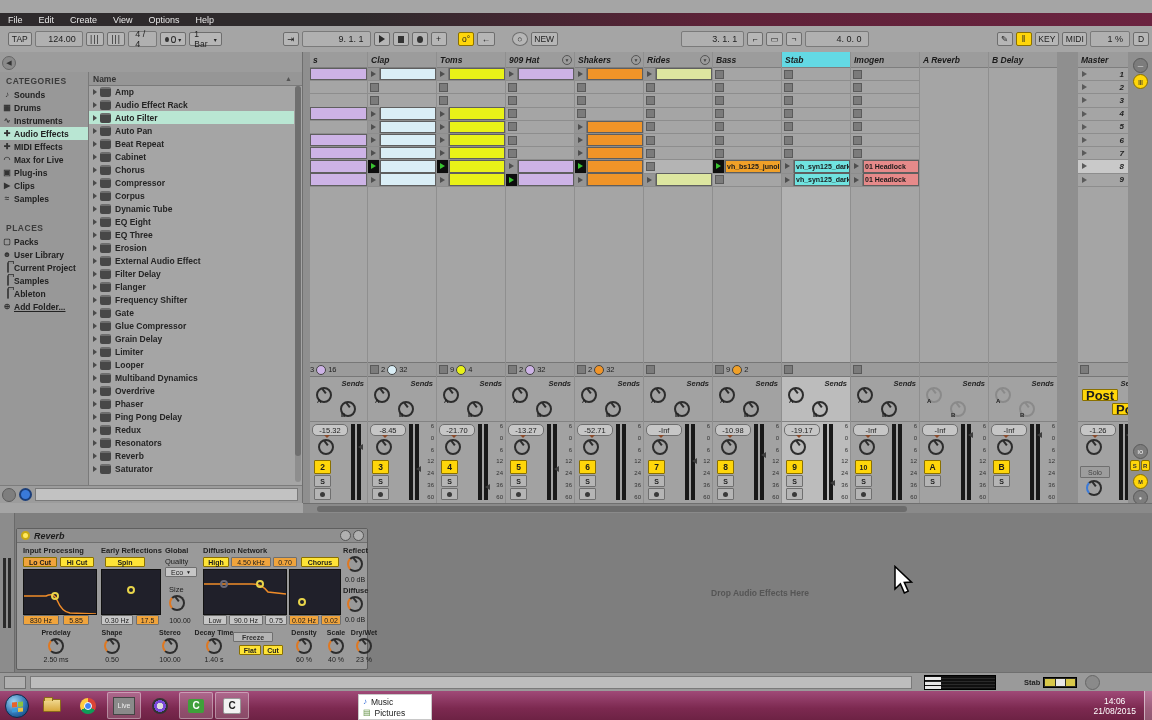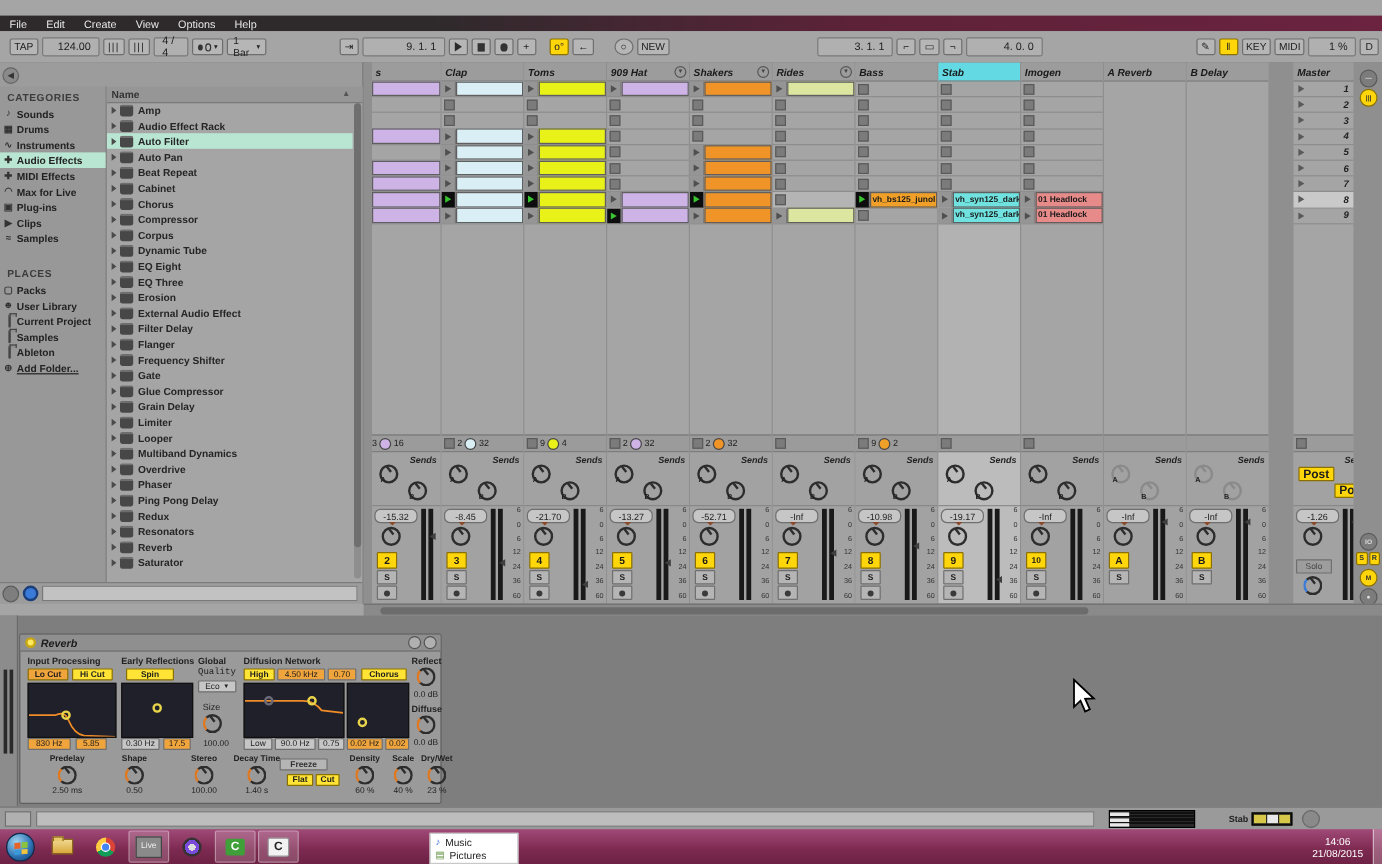--- a/index.html
+++ b/index.html
@@ -93,21 +93,21 @@
   .t-sends{height:44px;border-bottom:1px solid #828282;position:relative;background:#a2a2a2;}
   .track.selected .t-sends,.track.selected .t-vol{background:#bcbcbc;}
   .sends-label{position:absolute;right:3px;top:2px;font-size:7.5px;font-weight:bold;font-style:italic;color:#222;}
   .knob{width:16px;height:16px;border:2px solid #2d2d2d;border-radius:50%;position:relative;box-sizing:border-box;}
   .knob::after{content:"";position:absolute;left:5px;top:-1px;width:2px;height:6px;background:#2d2d2d;transform:rotate(-38deg);}
   .knob.dis{border-color:#8a8a8a;}
   .knob.dis::after{background:#8a8a8a;}
   .knob .kl{position:absolute;left:-1px;bottom:-3px;font-size:6px;font-weight:bold;color:#222;}
   .ka{position:absolute;left:6px;top:10px;}
   .kb{position:absolute;left:30px;top:24px;}
-  .postchip{position:absolute;background:#ffd60a;border:1px solid #8a7000;font-size:10px;font-weight:bold;
+  .postchip{position:absolute;background:#ffd60a;border:1px solid #8a7000;font-size:13px;font-weight:bold;
     padding:0 3px;height:10px;display:flex;align-items:center;border-radius:1px;}
   .t-vol{height:81px;position:relative;background:#a2a2a2;}
   .volpill{position:absolute;left:2px;top:2px;width:34px;height:10px;background:#c6c6c6;border:1px solid #6f6f6f;
     border-radius:5px;font-size:7.5px;display:flex;align-items:center;justify-content:center;color:#222;}
   .panknob{position:absolute;left:8px;top:17px;}
   .panmark{position:absolute;left:14px;top:13px;width:0;height:0;border-top:3px solid #8a4a2a;
     border-left:3px solid transparent;border-right:3px solid transparent;}
   .numbtn{position:absolute;left:4px;top:38px;width:15px;height:12px;background:#ffd60a;border:1px solid #8a7000;
     font-size:8.5px;font-weight:bold;display:flex;align-items:center;justify-content:center;border-radius:1px;}
   .sbtn{position:absolute;left:4px;top:53px;width:15px;height:10px;background:#b5b5b5;border:1px solid #6f6f6f;
@@ -1436,21 +1436,21 @@
 
       <div class="rv-sec-label" style="left:84px;top:17px;">Early Reflections</div>
       <div class="rv-btn" style="left:88px;top:28px;width:40px;">Spin</div>
       <div class="rv-pad" style="left:84px;top:40px;width:58px;height:44px;">
         <div class="rv-handle" style="left:25px;top:16px;"></div>
       </div>
       <div class="rv-val" style="left:84px;top:86px;width:32px;">0.30 Hz</div>
       <div class="rv-val orange" style="left:119px;top:86px;width:23px;">17.5</div>
 
       <div class="rv-sec-label" style="left:148px;top:17px;">Global</div>
-      <div class="rv-sec-label" style="left:148px;top:28px;font-weight:normal;font-family:Liberation Mono, monospace;">Quality</div>
+      <div class="rv-sec-label" style="left:148px;top:28px;font-weight:normal;">Quality</div>
       <div class="rv-val" style="left:148px;top:38px;width:32px;">
           <span>Eco</span>
           <span style="font-size:5px;margin-left:3px;">▼</span>
         </div>
       <div class="rv-sec-label" style="left:152px;top:56px;font-weight:normal;">Size</div>
       <div class="knob" style="position:absolute;left:152px;top:66px;border-left-color:#e07820;"></div>
       <div class="rv-val" style="left:146px;top:86px;width:34px;border:none;background:none;">100.00</div>
 
       <div class="rv-sec-label" style="left:186px;top:17px;">Diffusion Network</div>
       <div class="rv-btn" style="left:186px;top:28px;width:26px;">High</div>
@@ -1515,20 +1515,23 @@
           <div class="knob"></div>
           <div class="val">40 %</div>
         </div>
         <div class="rv-kgroup" style="left: 322px; top: 100px;">
           <div class="lbl">Dry/Wet</div>
           <div class="knob"></div>
           <div class="val">23 %</div>
         </div>
       </div>
 
+    <div id="drop-zone">
+      <span>Drop Audio Effects Here</span>
+    </div>
 
     <svg id="cursor" width="22" height="30" viewBox="0 0 14 20">
       <path d="M1,1 L1,16 L4.6,12.6 L7.2,18.6 L9.8,17.4 L7.2,11.6 L12,11.4 Z" fill="#fff" stroke="#000" stroke-width="1"></path>
     </svg>
   </div>
 
   <div id="statusbar">
     <div id="sb-box"></div>
     <div id="sb-read"></div>
     <div id="sb-midi"></div>

